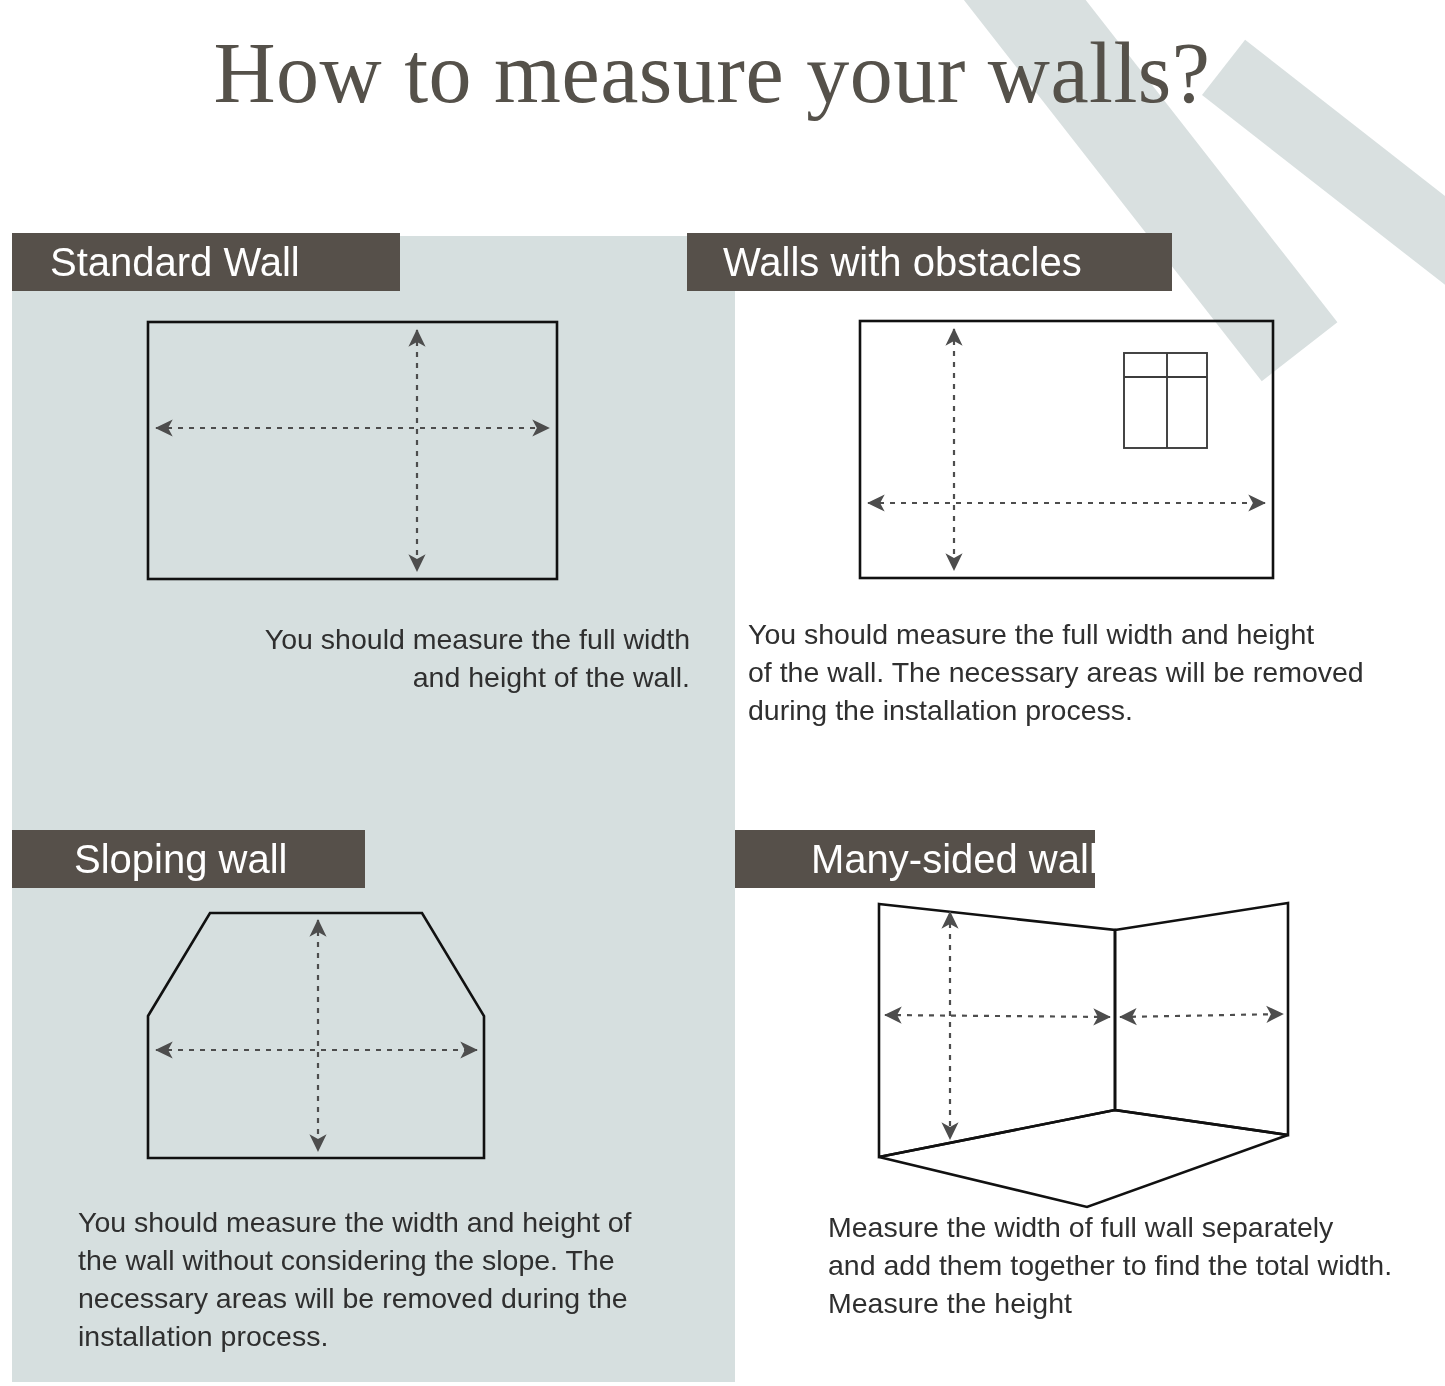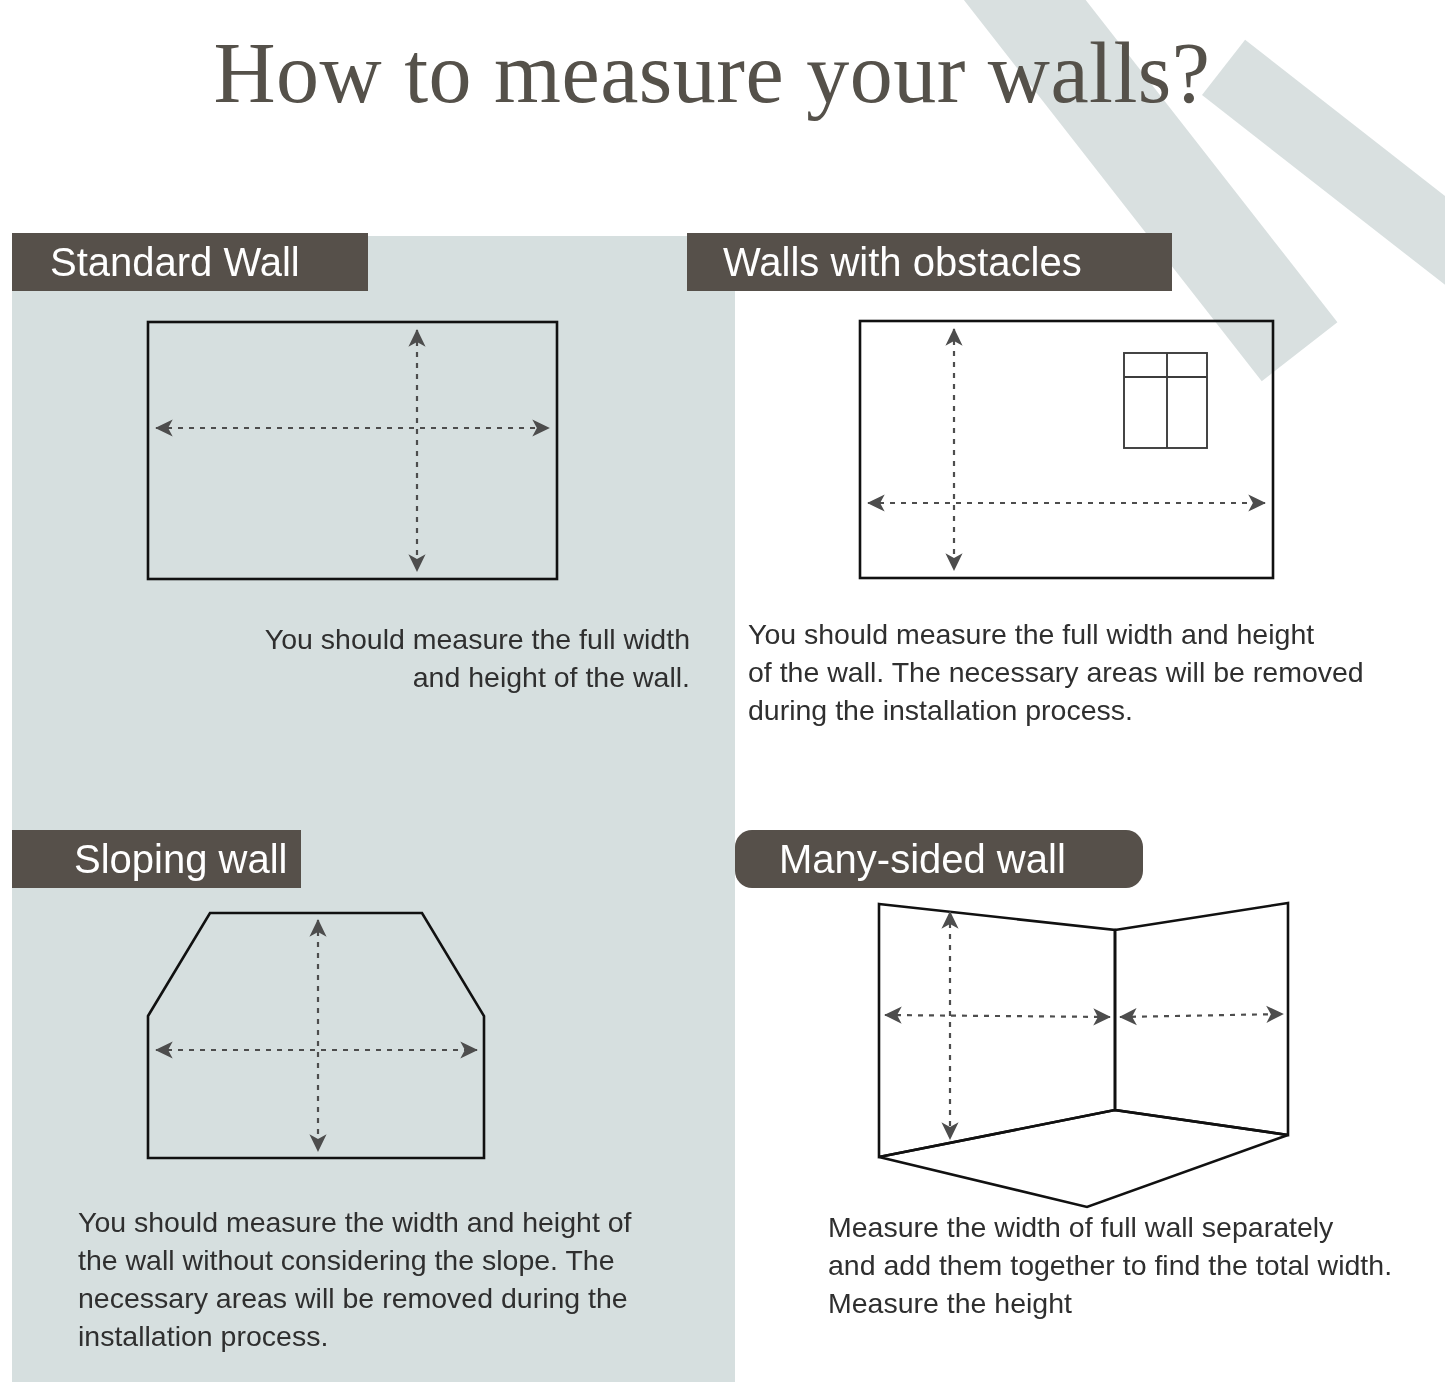--- a/index.html
+++ b/index.html
@@ -69,24 +69,24 @@
     position: absolute;
     background: #56504a;
     color: #ffffff;
     font-size: 40px;
     line-height: 58px;
     height: 58px;
     box-sizing: border-box;
     white-space: nowrap;
     overflow: hidden;
   }
-  .hdr-standard   { left: 0px;   top: 233px; width: 356px; padding-left: 38px; }
+  .hdr-standard   { left: 0px;   top: 233px; width: 388px; padding-left: 38px; }
   .hdr-obstacles  { left: 675px; top: 233px; width: 485px; padding-left: 36px; }
-  .hdr-sloping    { left: 0px;   top: 830px; width: 289px; padding-left: 62px; }
-  .hdr-manysided  { left: 723px; top: 830px; width: 408px; padding-left: 44px; border-radius: 17px; }
+  .hdr-sloping    { left: 0px;   top: 830px; width: 353px; padding-left: 62px; }
+  .hdr-manysided  { left: 723px; top: 830px; width: 360px; padding-left: 76px; }
 
   
   .diagram { position: absolute; }
   .dg-standard  { left: 110px; top: 300px;  width: 470px; height: 300px; }
   .dg-obstacles { left: 820px; top: 300px;  width: 480px; height: 300px; }
   .dg-sloping   { left: 110px; top: 890px;  width: 470px; height: 300px; }
   .dg-manysided { left: 840px; top: 890px;  width: 470px; height: 330px; }
 
   
   .body-text {

